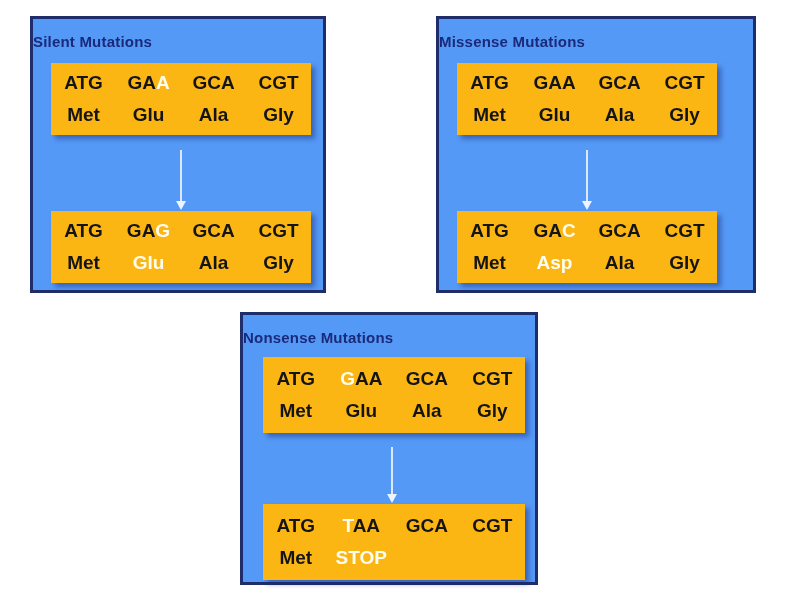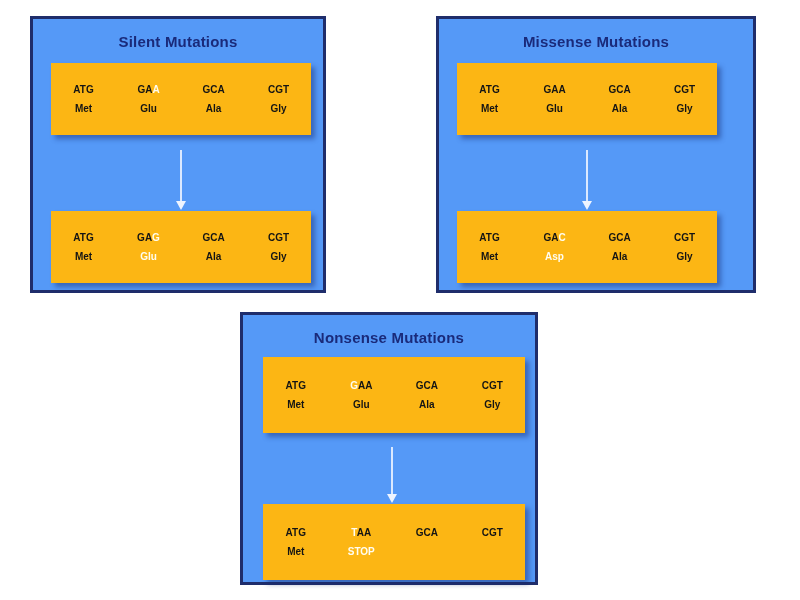--- a/index.html
+++ b/index.html
@@ -24,21 +24,21 @@
 
   #panel-silent   { left: 30px;  top: 16px;  width: 296px; height: 277px; }
   #panel-missense { left: 436px; top: 16px;  width: 320px; height: 277px; }
   #panel-nonsense { left: 240px; top: 312px; width: 298px; height: 273px; }
 
   .panel-title {
     position: absolute;
     left: 0;
     right: 0;
     top: 14px;
-    text-align: center;
+    text-align: left;
     color: #1a2a7a;
     font-size: 15px;
     font-weight: bold;
     letter-spacing: 0.2px;
   }
 
   .codon-box {
     position: absolute;
     background: #fcb614;
     box-shadow: 4px 4px 5px rgba(20, 40, 110, 0.45);
@@ -51,21 +51,21 @@
   .codon-row {
     display: flex;
     flex-direction: row;
     width: 100%;
   }
   .codon-row.row-dna { margin-bottom: 6px; }
 
   .cell {
     flex: 1 1 0;
     text-align: center;
-    font-size: 10px;
+    font-size: 19px;
     font-weight: bold;
     color: #141414;
     white-space: pre;
     line-height: 1.35;
   }
   .cell.hl { color: #fffdf0; }
 
   .cell .hl-char { color: #fffdf0; }
 
   .arrow {

